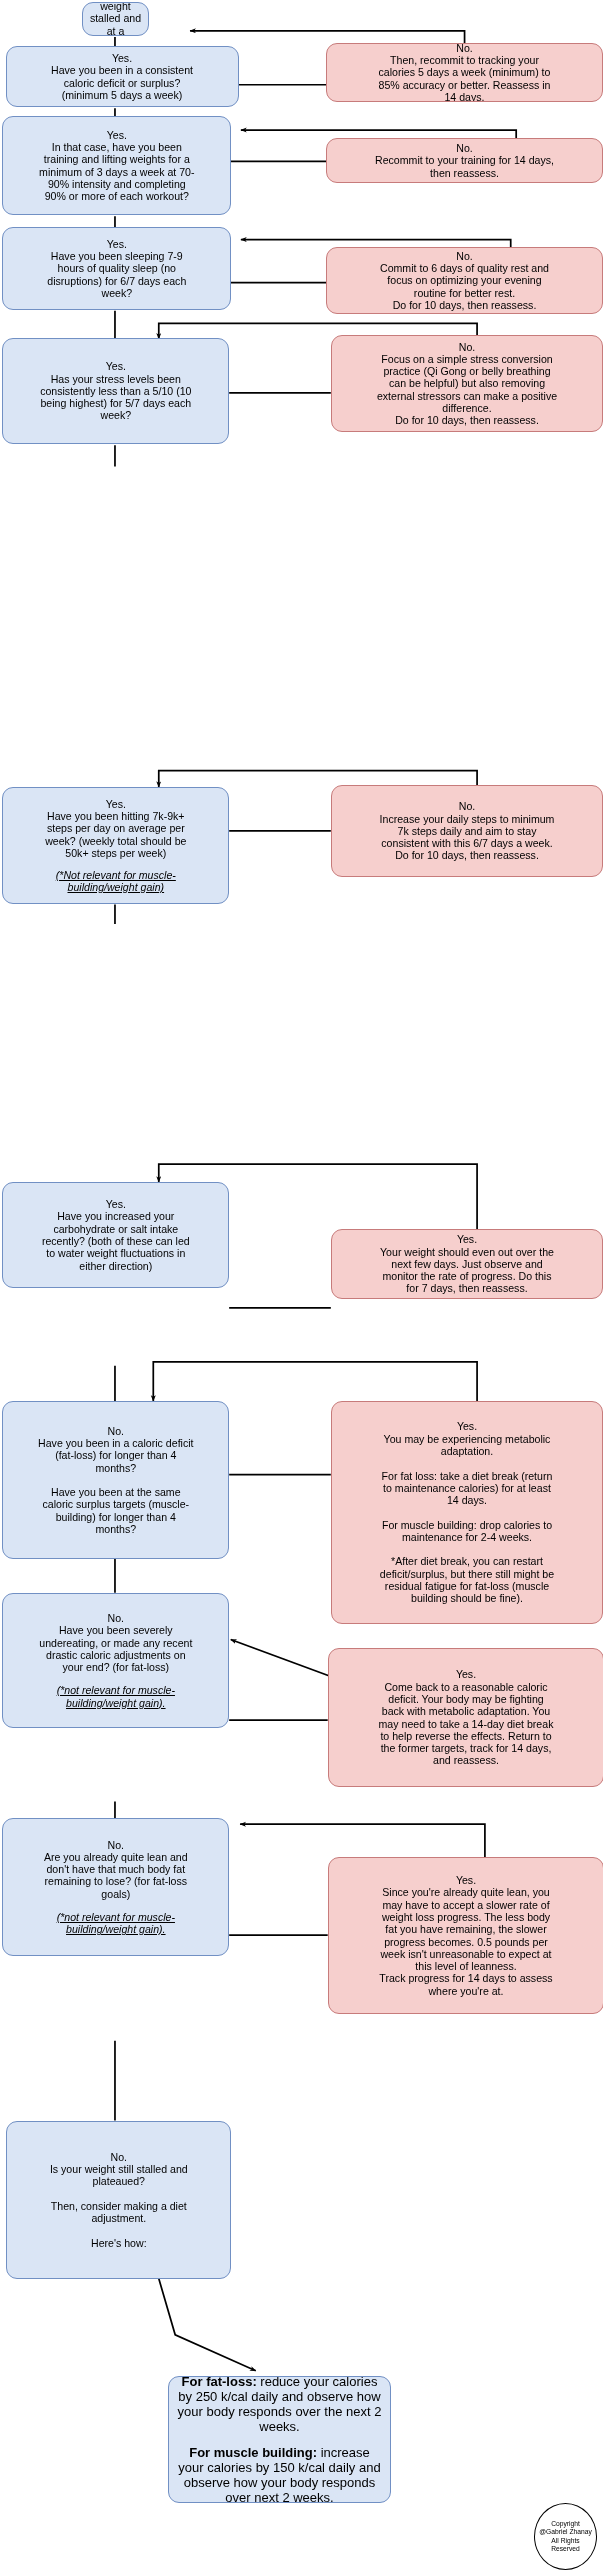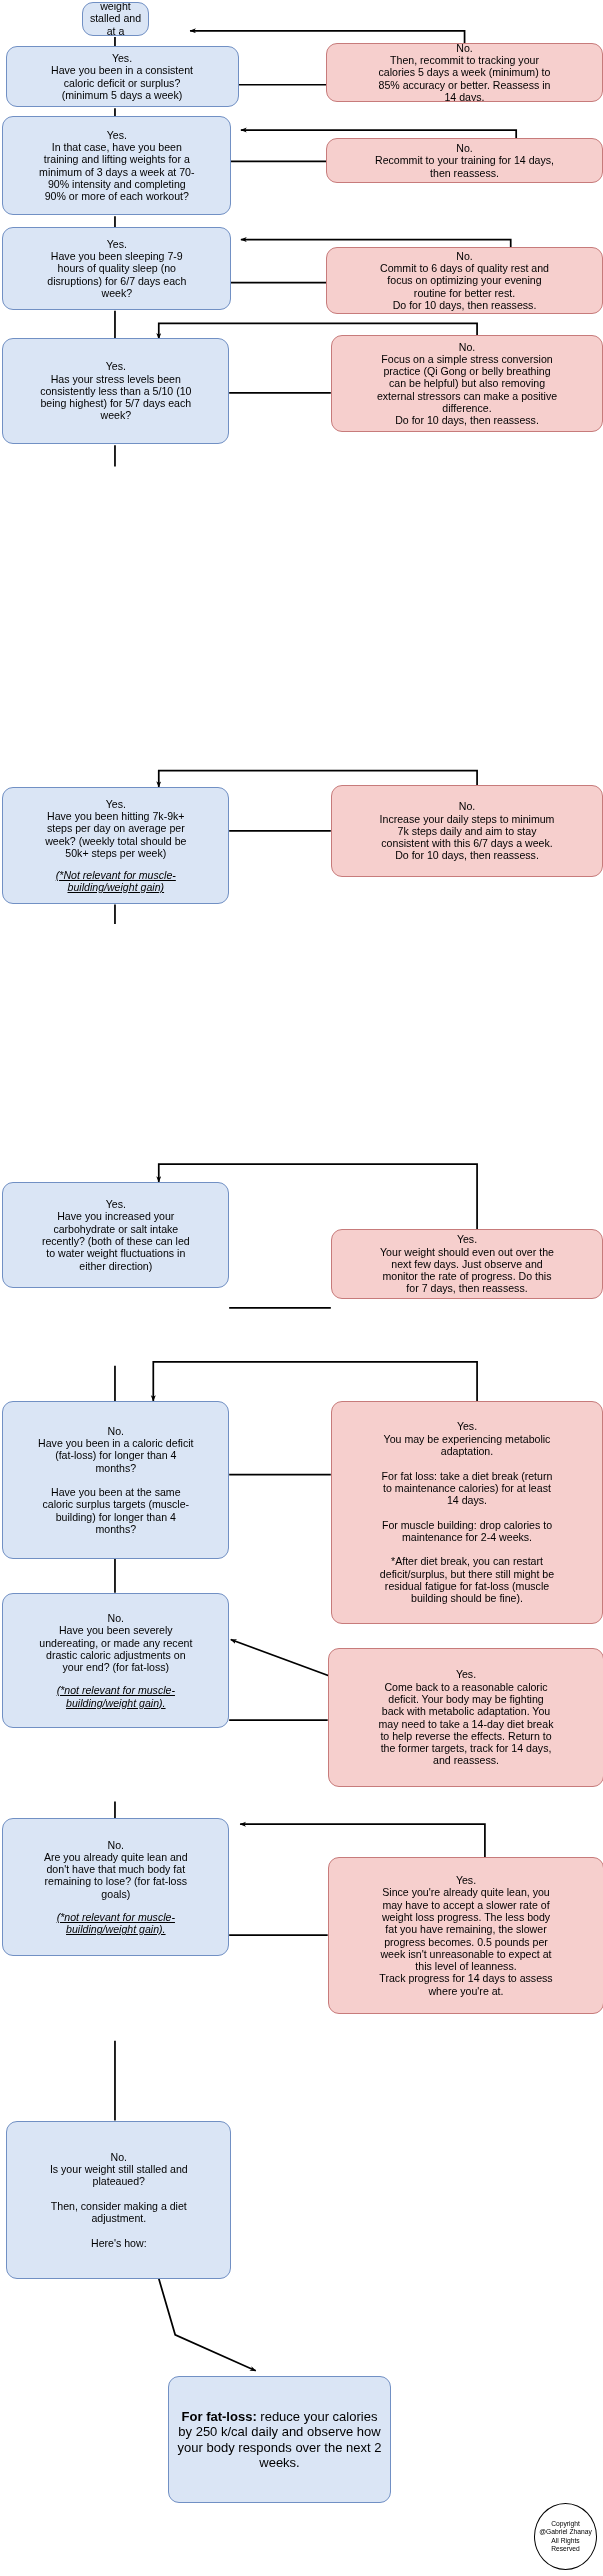--- a/index.html
+++ b/index.html
@@ -320,20 +320,23 @@
 Then, consider making a diet
 adjustment.
 
 Here's how:</span>
   </div>
 
   <div class="node q final-box" style="left:168px; top:2376px; width:223px; height:127px; font-size:13px; flex-direction:column; justify-content:center; gap:11px; white-space:normal;">
     <div style="width:100%;">
       <b>For fat-loss:</b><span> reduce your calories by 250 k/cal daily and observe how your body responds over the next 2 weeks.</span>
     </div>
+    <div style="width:100%;">
+      <b>For muscle building:</b><span> increase your calories by 150 k/cal daily and observe how your body responds over next 2 weeks.</span>
+    </div>
   </div>
 
   <div class="copyright" style="left:534px; top:2503px; width:63px; height:67px; font-size:6.7px;">
     <span>Copyright
 @Gabriel Zhanay
 All Rights
 Reserved</span>
   </div>
 
 </div>

